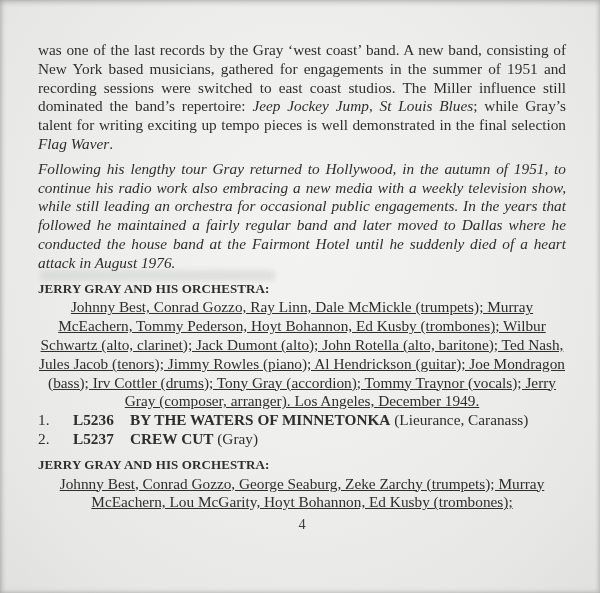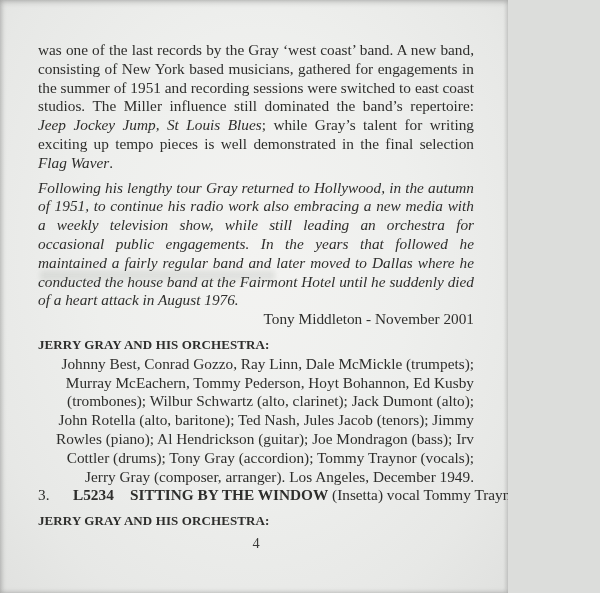--- a/index.html
+++ b/index.html
@@ -2,21 +2,21 @@
 <html><head>
 <meta charset="utf-8">
 <style>
   html, body {
     margin: 0;
     padding: 0;
     background: #dcdddb;
   }
   .scan {
     position: relative;
-    width: 508px;
+    width: 600px;
     height: 593px;
     box-sizing: border-box;
     padding: 41px 34px 0 38px;
     background: radial-gradient(ellipse at 50% 42%, #f3f3f1 0%, #eeefed 45%, #e7e8e6 80%, #e0e1df 100%);
     box-shadow:
       inset 0 3px 5px rgba(40,40,40,0.16),
       inset 3px 0 4px rgba(40,40,40,0.10),
       inset -2px 0 4px rgba(40,40,40,0.06),
       inset 0 -2px 4px rgba(40,40,40,0.08);
     font-family: "Liberation Serif", "DejaVu Serif", serif;
@@ -35,21 +35,22 @@
     text-align: right;
   }
   .heading {
     margin: 7px 0 0 0;
     font-size: 13px;
     font-weight: bold;
     letter-spacing: 0.1px;
   }
   .personnel {
     margin: 0;
-    text-align: right;
+    text-align: center;
+    text-decoration: underline;
   }
   .tracklist { margin: 0; }
   .track { white-space: nowrap; }
   .tnum  { display: inline-block; width: 35px; }
   .tcat  { display: inline-block; width: 57px; font-weight: bold; }
   .ttitle { font-weight: bold; }
   .tdetail { font-weight: normal; }
   .pagenum {
     margin-top: 3px;
     text-align: center;
@@ -73,30 +74,33 @@
 <body>
 
 <div class="scan">
 
   <div class="ghost"></div>
 
   <p class="para"><span>was one of the last records by the Gray ‘west coast’ band. A new band, consisting of New York based musicians, gathered for engagements in the summer of 1951 and recording sessions were switched to east coast studios. The Miller influence still dominated the band’s repertoire: </span><span style="font-style: italic;">Jeep Jockey Jump, St Louis Blues</span><span>; while Gray’s talent for writing exciting up tempo pieces is well demonstrated in the final selection </span><span style="font-style: italic;">Flag Waver</span><span>.</span></p>
 
   <p class="para no-gap">Following his lengthy tour Gray returned to Hollywood, in the autumn of 1951, to continue his radio work also embracing a new media with a weekly television show, while still leading an orchestra for occasional public engagements. In the years that followed he maintained a fairly regular band and later moved to Dallas where he conducted the house band at the Fairmont Hotel until he suddenly died of a heart attack in August 1976.</p>
 
-  <p class="attribution">Tony Middleton - November 2001</p>
 
   <p class="heading">JERRY GRAY AND HIS ORCHESTRA:</p>
 
   <p class="personnel">Johnny Best, Conrad Gozzo, Ray Linn, Dale McMickle (trumpets); Murray McEachern, Tommy Pederson, Hoyt Bohannon, Ed Kusby (trombones); Wilbur Schwartz (alto, clarinet); Jack Dumont (alto); John Rotella (alto, baritone); Ted Nash, Jules Jacob (tenors); Jimmy Rowles (piano); Al Hendrickson (guitar); Joe Mondragon (bass); Irv Cottler (drums); Tony Gray (accordion); Tommy Traynor (vocals); Jerry Gray (composer, arranger). Los Angeles, December 1949.</p>
 
   <div class="tracklist">
     <div class="track">
-      <span class="tnum">3.</span><span class="tcat">L5234</span><span class="ttitle">SITTING BY THE WINDOW</span><span class="tdetail"> (Insetta) vocal Tommy Traynor</span>
+      <span class="tnum">1.</span><span class="tcat">L5236</span><span class="ttitle">BY THE WATERS OF MINNETONKA</span><span class="tdetail"> (Lieurance, Caranass)</span>
+    </div>
+    <div class="track">
+      <span class="tnum">2.</span><span class="tcat">L5237</span><span class="ttitle">CREW CUT</span><span class="tdetail"> (Gray)</span>
     </div>
   </div>
 
   <p class="heading">JERRY GRAY AND HIS ORCHESTRA:</p>
 
+  <p class="personnel">Johnny Best, Conrad Gozzo, George Seaburg, Zeke Zarchy (trumpets); Murray McEachern, Lou McGarity, Hoyt Bohannon, Ed Kusby (trombones);</p>
 
   <div class="pagenum">4</div>
 
 </div>
 
 </body></html>

